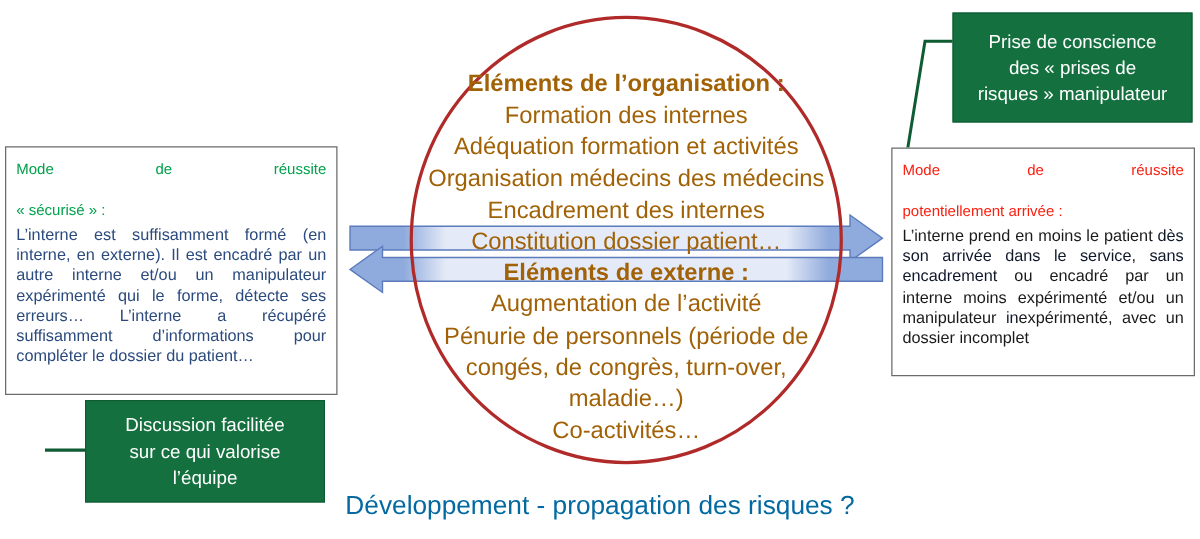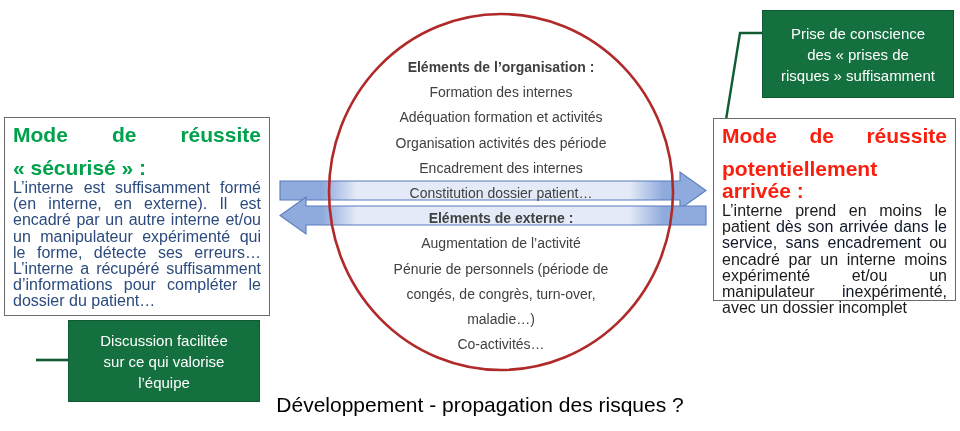--- a/index.html
+++ b/index.html
@@ -31,34 +31,34 @@
     position: absolute;
     background: #ffffff;
     border: 1.2px solid #6b6b6b;
     box-sizing: border-box;
     padding: 6px 8px 7px 8px;
   }
   #box-secure  { left: 4px;   top: 117px; width: 266px; height: 199px; }
   #box-risky   { left: 713px; top: 118px; width: 243px; height: 183px; }
 
   .box-title {
-    font-weight: bold;
-    font-size: 21px;
+    font-weight: normal;
+    font-size: 12px;
     line-height: 22px;
     text-align: justify;
     text-align-last: justify;
     margin: 0 0 1px 0;
   }
   .box-title .t-line { display: block; }
   .box-title .t-line.last { text-align-last: left; margin-top: 11px; }
   #box-secure .box-title { color: #00a14b; }
   #box-risky  .box-title { color: #fa1e0e; }
 
   .box-body {
-    font-size: 16px;
+    font-size: 13px;
     line-height: 16.2px;
     text-align: justify;
     text-align-last: left;
     margin: 0;
   }
   #box-secure .box-body { color: #2b4a7d; }
   #box-risky  .box-body { color: #1a1a1a; }
   .hl-red { color: #0f172a; }
 
   
@@ -78,21 +78,21 @@
   #box-awareness  { left: 762px; top: 10px;  width: 192px; height: 88px; padding: 0 7px; }
   #box-discussion { left: 68px;  top: 320px; width: 192px; height: 82px; padding: 12px 7px; }
   .green-box .g-line { display: block; }
 
   
   #caption-dev {
     position: absolute;
     left: 0; top: 391px;
     width: 960px;
     text-align: center;
-    color: #000000;
+    color: #0369a1;
     font-size: 21px;
     line-height: 28px;
   }
 </style>
 </head>
 <body>
 
 <div id="stage">
 
   <svg class="layer-arrows" viewBox="0 0 960 431" width="960" height="431">
@@ -123,25 +123,25 @@
       <path d="M 706 206 L 306 206 L 306 197 L 280 215.5 L 306 234 L 306 225 L 706 225 Z" fill="url(#gradLeft)" stroke="#5b7bbd" stroke-width="1.1"></path>
     </g>
   </svg>
 
   <svg class="layer-circle" viewBox="0 0 960 431" width="960" height="431">
     <ellipse cx="501" cy="192" rx="172" ry="178" fill="none" stroke="#b12a2a" stroke-width="2.6"></ellipse>
   </svg>
 
   <div class="layer-circle" style="z-index:3;">
     <div style="position:absolute; left:335px; top:55px; width:332px; text-align:center;
-                color:#404040; font-size:14px; line-height:25.2px;">
+                color:#a16207; font-size:19px; line-height:25.2px;">
       <div style="font-weight:bold;">Eléments de l’organisation :</div>
       <div>Formation des internes</div>
       <div>Adéquation formation et activités</div>
-      <div>Organisation activités des période</div>
+      <div>Organisation médecins des médecins</div>
       <div>Encadrement des internes</div>
       <div>Constitution dossier patient…</div>
       <div style="font-weight:bold;">Eléments de externe :</div>
       <div>Augmentation de l’activité</div>
       <div>Pénurie de personnels (période de</div>
       <div>congés, de congrès, turn-over,</div>
       <div>maladie…)</div>
       <div>Co-activités…</div>
     </div>
   </div>
@@ -166,21 +166,21 @@
         <span class="t-line">Mode de réussite</span>
         <span class="t-line last">potentiellement arrivée :</span>
       </div>
       <p class="box-body" id="risky-body"><span>L’interne prend en moins le patient </span><span class="hl-red">dès son arrivée dans le service</span><span>, </span><span class="hl-red">sans encadrement</span><span> ou encadré par un interne moins expérimenté et/ou un manipulateur </span><span class="hl-red">in</span><span>expérimenté, avec un dossier incomplet</span></p>
     </div>
 
     <div class="green-box" id="box-awareness">
       <div>
         <span class="g-line">Prise de conscience</span>
         <span class="g-line">des « prises de</span>
-        <span class="g-line">risques » suffisamment</span>
+        <span class="g-line">risques » manipulateur</span>
       </div>
     </div>
 
     <div class="green-box" id="box-discussion">
       <div>
         <span class="g-line">Discussion facilitée</span>
         <span class="g-line">sur ce qui valorise</span>
         <span class="g-line">l’équipe</span>
       </div>
     </div>

